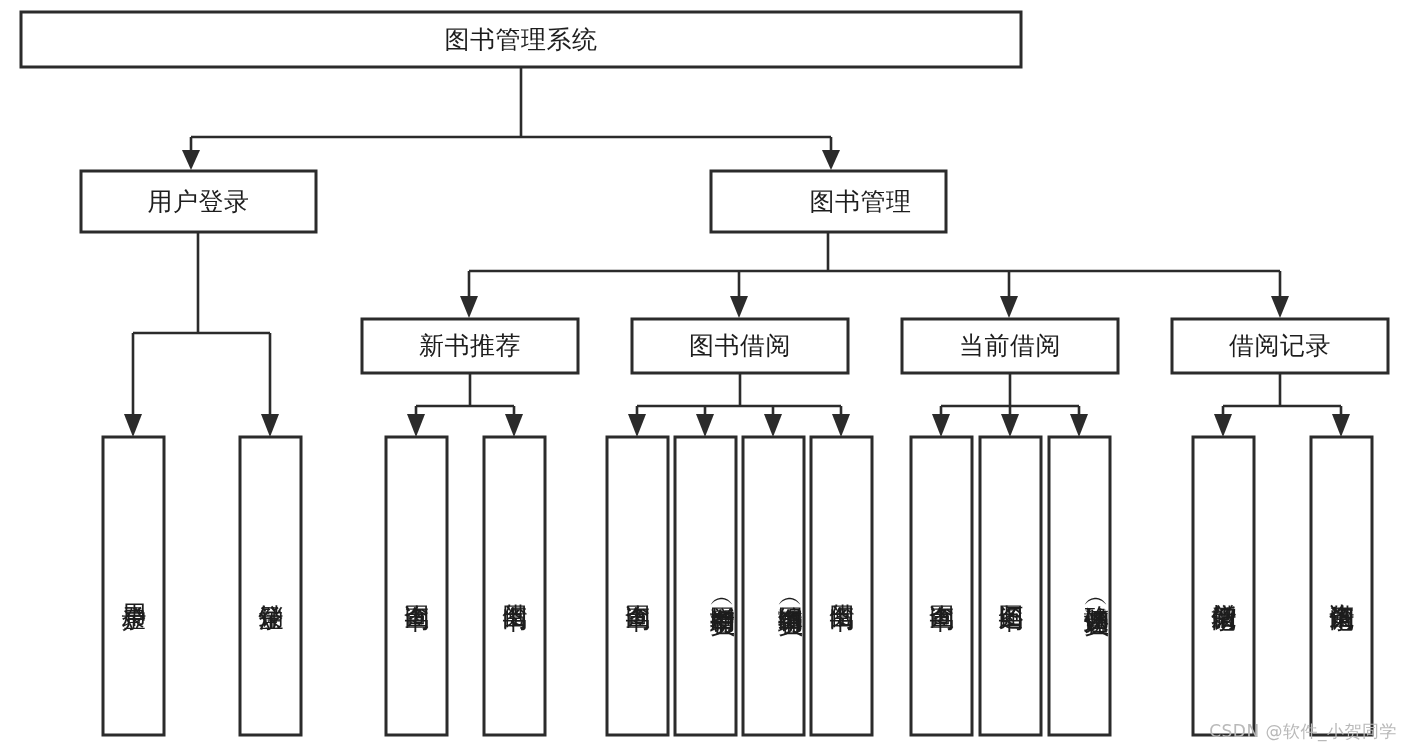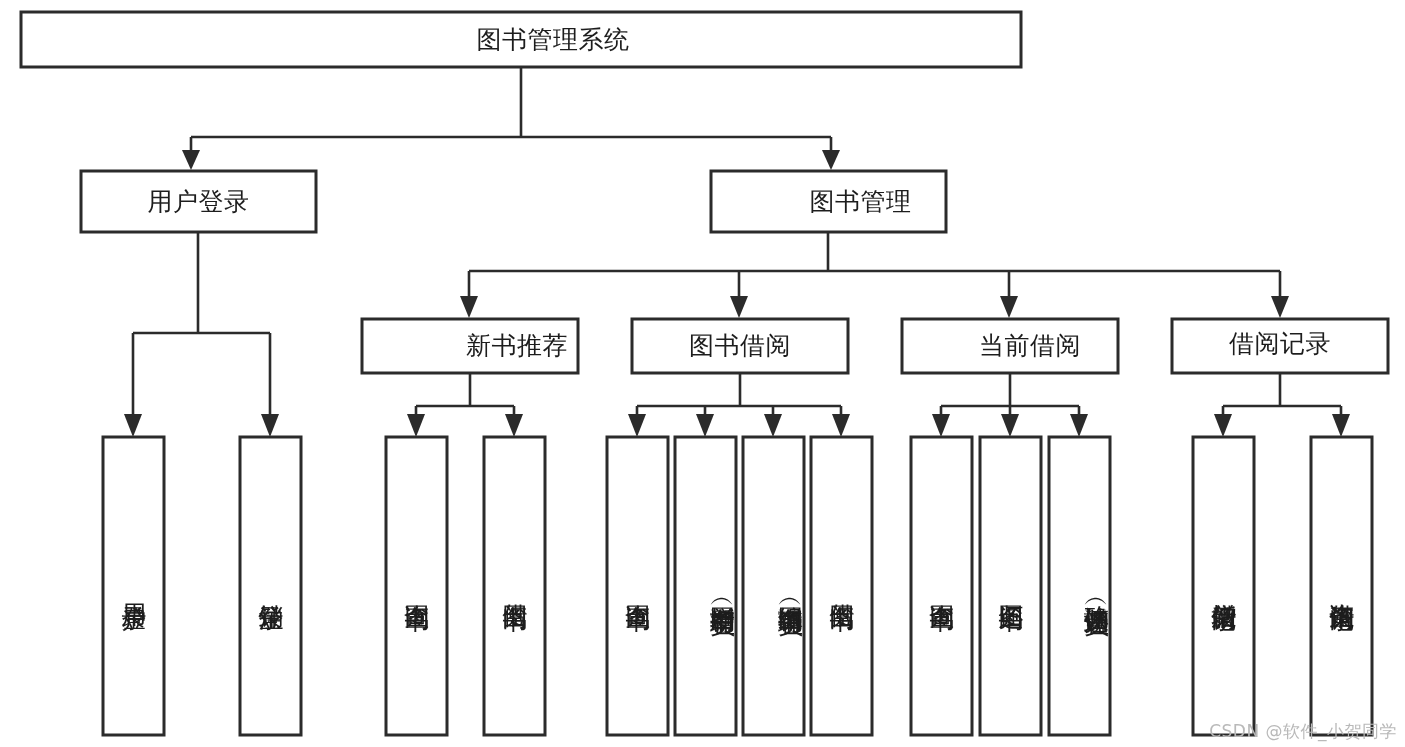--- a/index.html
+++ b/index.html
@@ -161,29 +161,29 @@
 
     <rect class="node-box" x="911" y="437" width="61" height="298"></rect>
     <rect class="node-box" x="980" y="437" width="61" height="298"></rect>
     <rect class="node-box" x="1049" y="437" width="61" height="298"></rect>
 
     <rect class="node-box" x="1193" y="437" width="61" height="298"></rect>
     <rect class="node-box" x="1311" y="437" width="61" height="298"></rect>
 
   </svg>
 
-  <div class="node-label-h" style="left:21px; top:12px; width:1000px; height:55px;padding-left:32px;">图书管理系统</div>
+  <div class="node-label-h" style="left:21px; top:12px; width:1000px; height:55px;">图书管理系统</div>
 
   <div class="node-label-h" style="left:81px; top:171px; width:235px; height:61px;">用户登录</div>
   <div class="node-label-h" style="left:711px; top:171px; width:235px; height:61px;margin-left:32px;">图书管理</div>
 
-  <div class="node-label-h" style="left:362px; top:319px; width:216px; height:54px;margin-left:47px;">新书推荐</div>
+  <div class="node-label-h" style="left:362px; top:319px; width:216px; height:54px;">新书推荐</div>
   <div class="node-label-h" style="left:632px; top:319px; width:216px; height:54px;border-radius:7px;">图书借阅</div>
-  <div class="node-label-h" style="left:902px; top:319px; width:216px; height:54px;padding-left:20px;">当前借阅</div>
-  <div class="node-label-h" style="left:1172px; top:319px; width:216px; height:54px;font-family:Liberation Mono, monospace;">借阅记录</div>
+  <div class="node-label-h" style="left:902px; top:319px; width:216px; height:54px;">当前借阅</div>
+  <div class="node-label-h" style="left:1172px; top:319px; width:216px; height:54px;">借阅记录</div>
 
   <div class="node-label-v" style="left:103px; top:437px; width:61px; height:298px;">用户登录</div>
   <div class="node-label-v" style="left:240px; top:437px; width:61px; height:298px;">注销登录</div>
 
   <div class="node-label-v" style="left:386px; top:437px; width:61px; height:298px;">查询图书</div>
   <div class="node-label-v" style="left:484px; top:437px; width:61px; height:298px;">借阅图书</div>
 
   <div class="node-label-v" style="left:607px; top:437px; width:61px; height:298px;">查询图书</div>
   <div class="node-label-v" style="left:675px; top:437px; width:61px; height:298px; align-items:flex-start; padding-top:8px; box-sizing:border-box;">新增图书（管理员）</div>
   <div class="node-label-v" style="left:743px; top:437px; width:61px; height:298px; align-items:flex-start; padding-top:8px; box-sizing:border-box;">编辑图书（管理员）</div>

